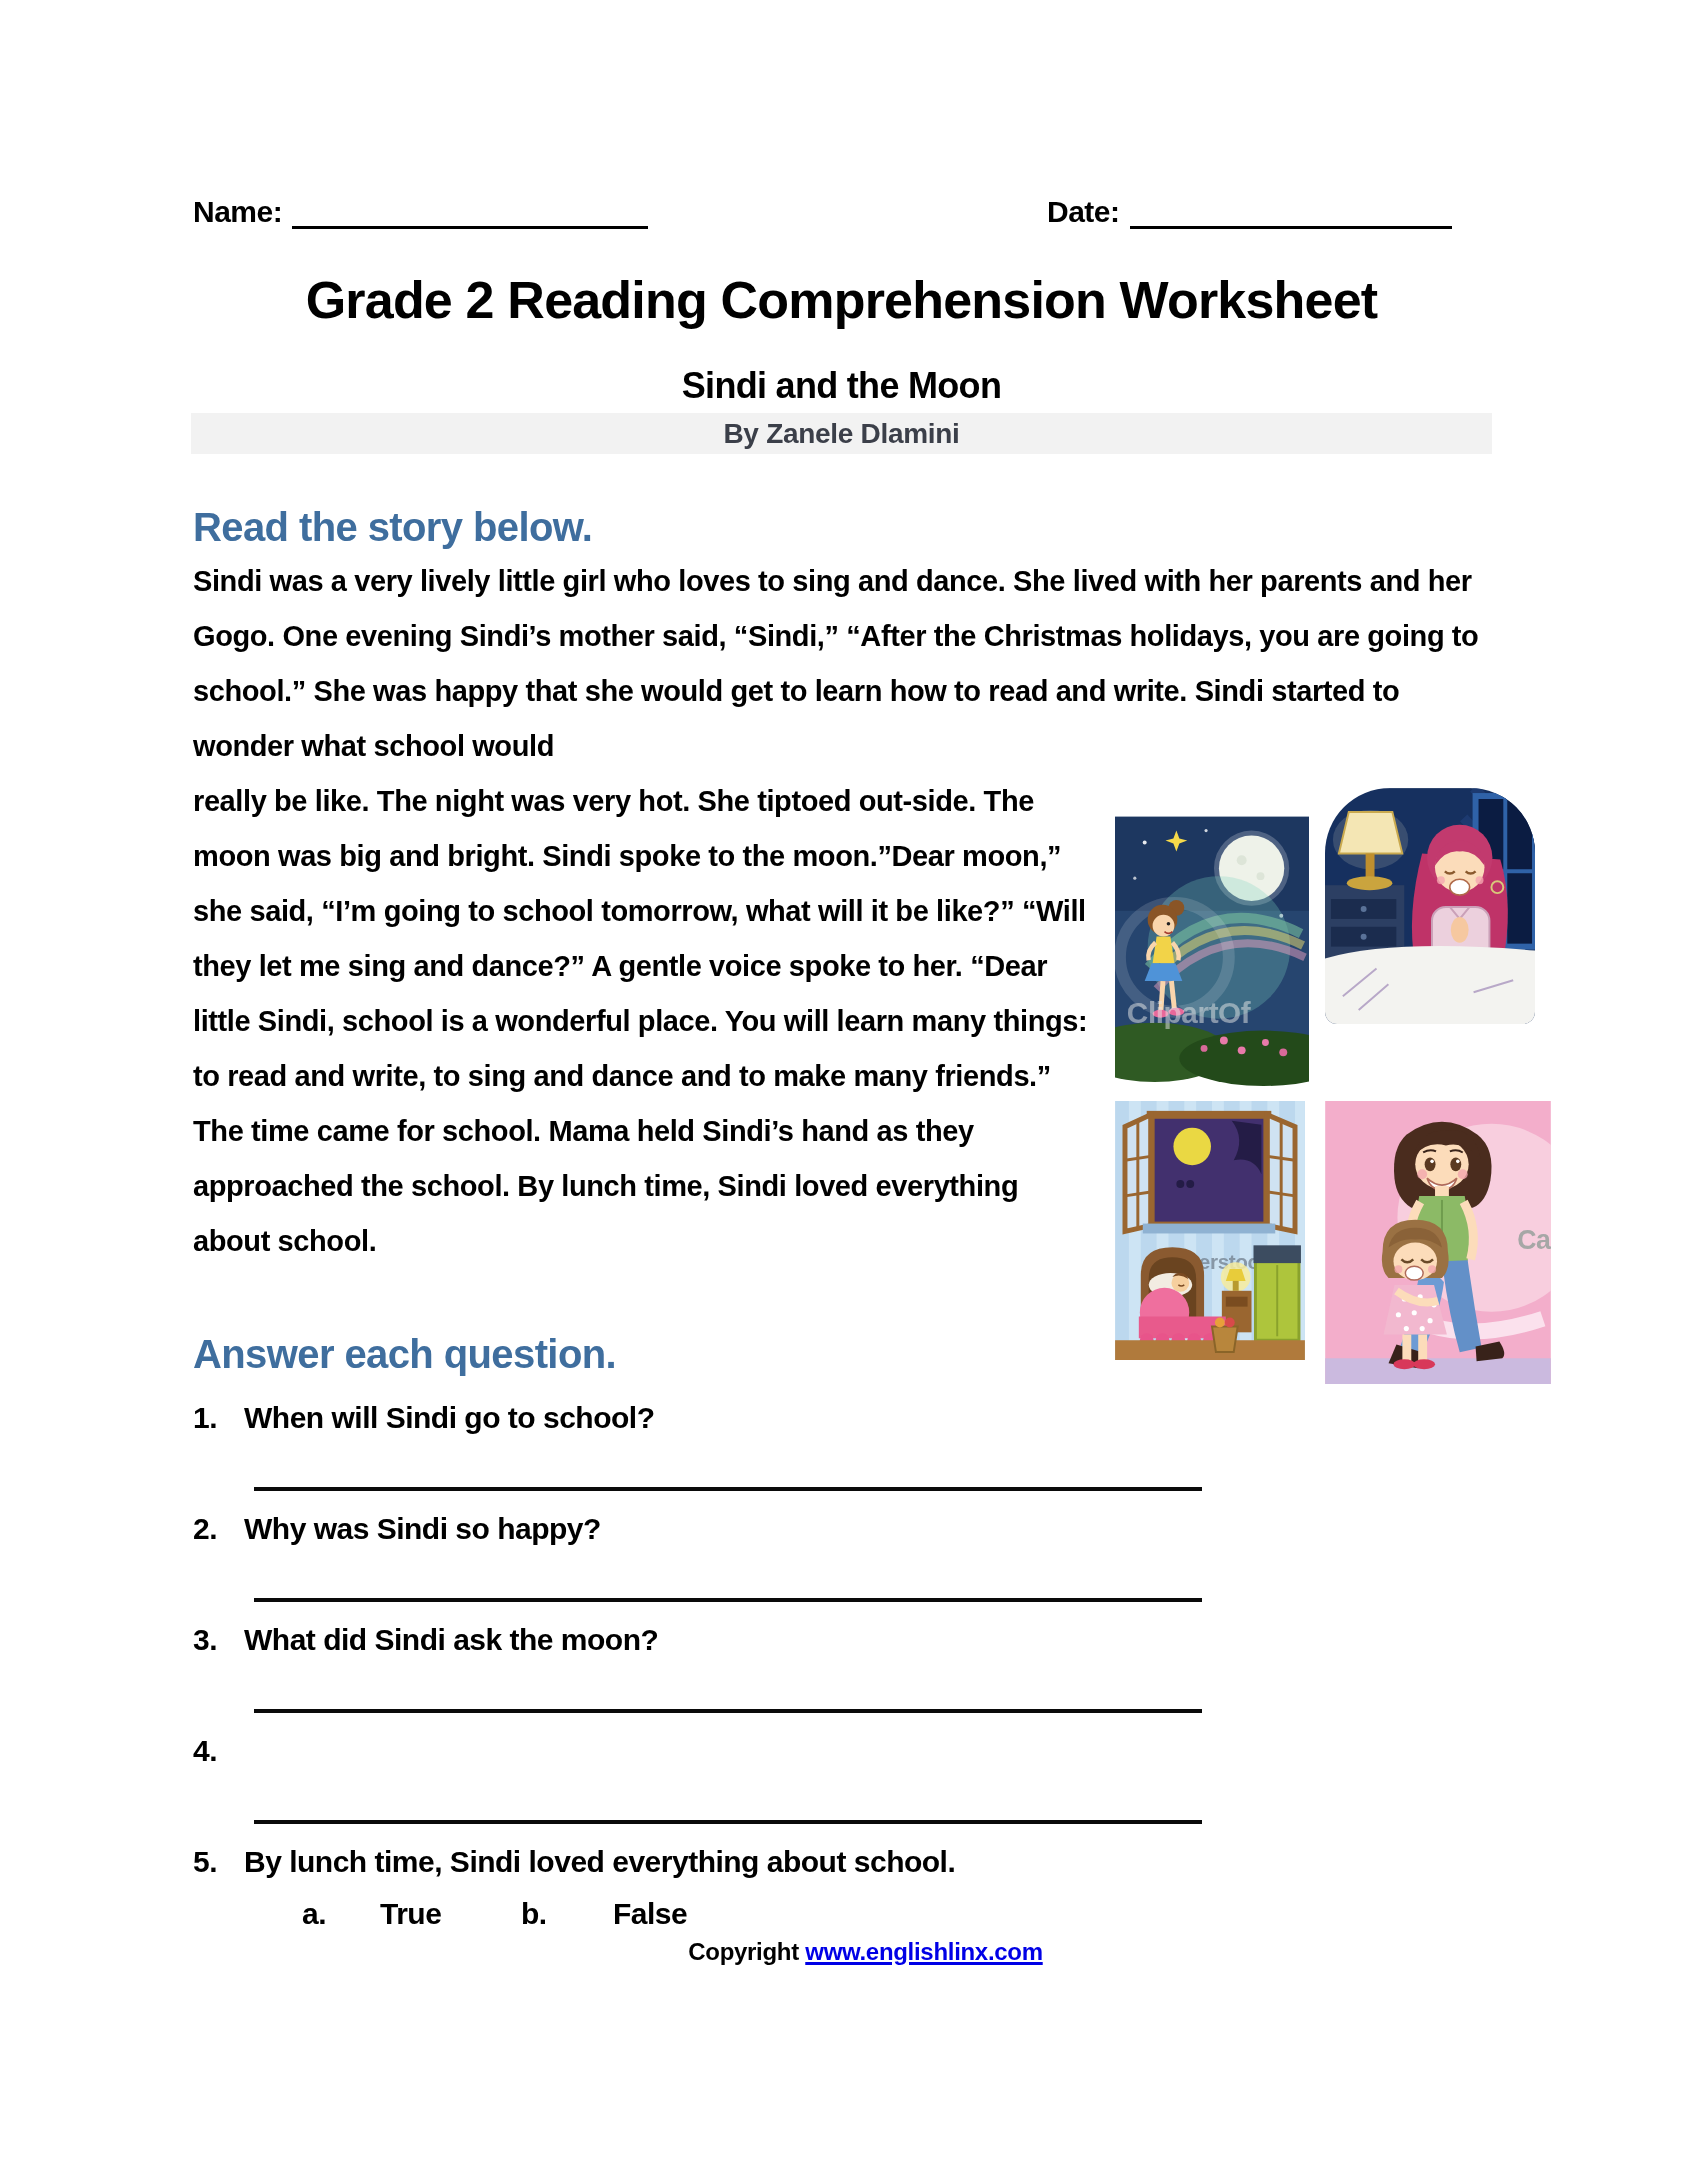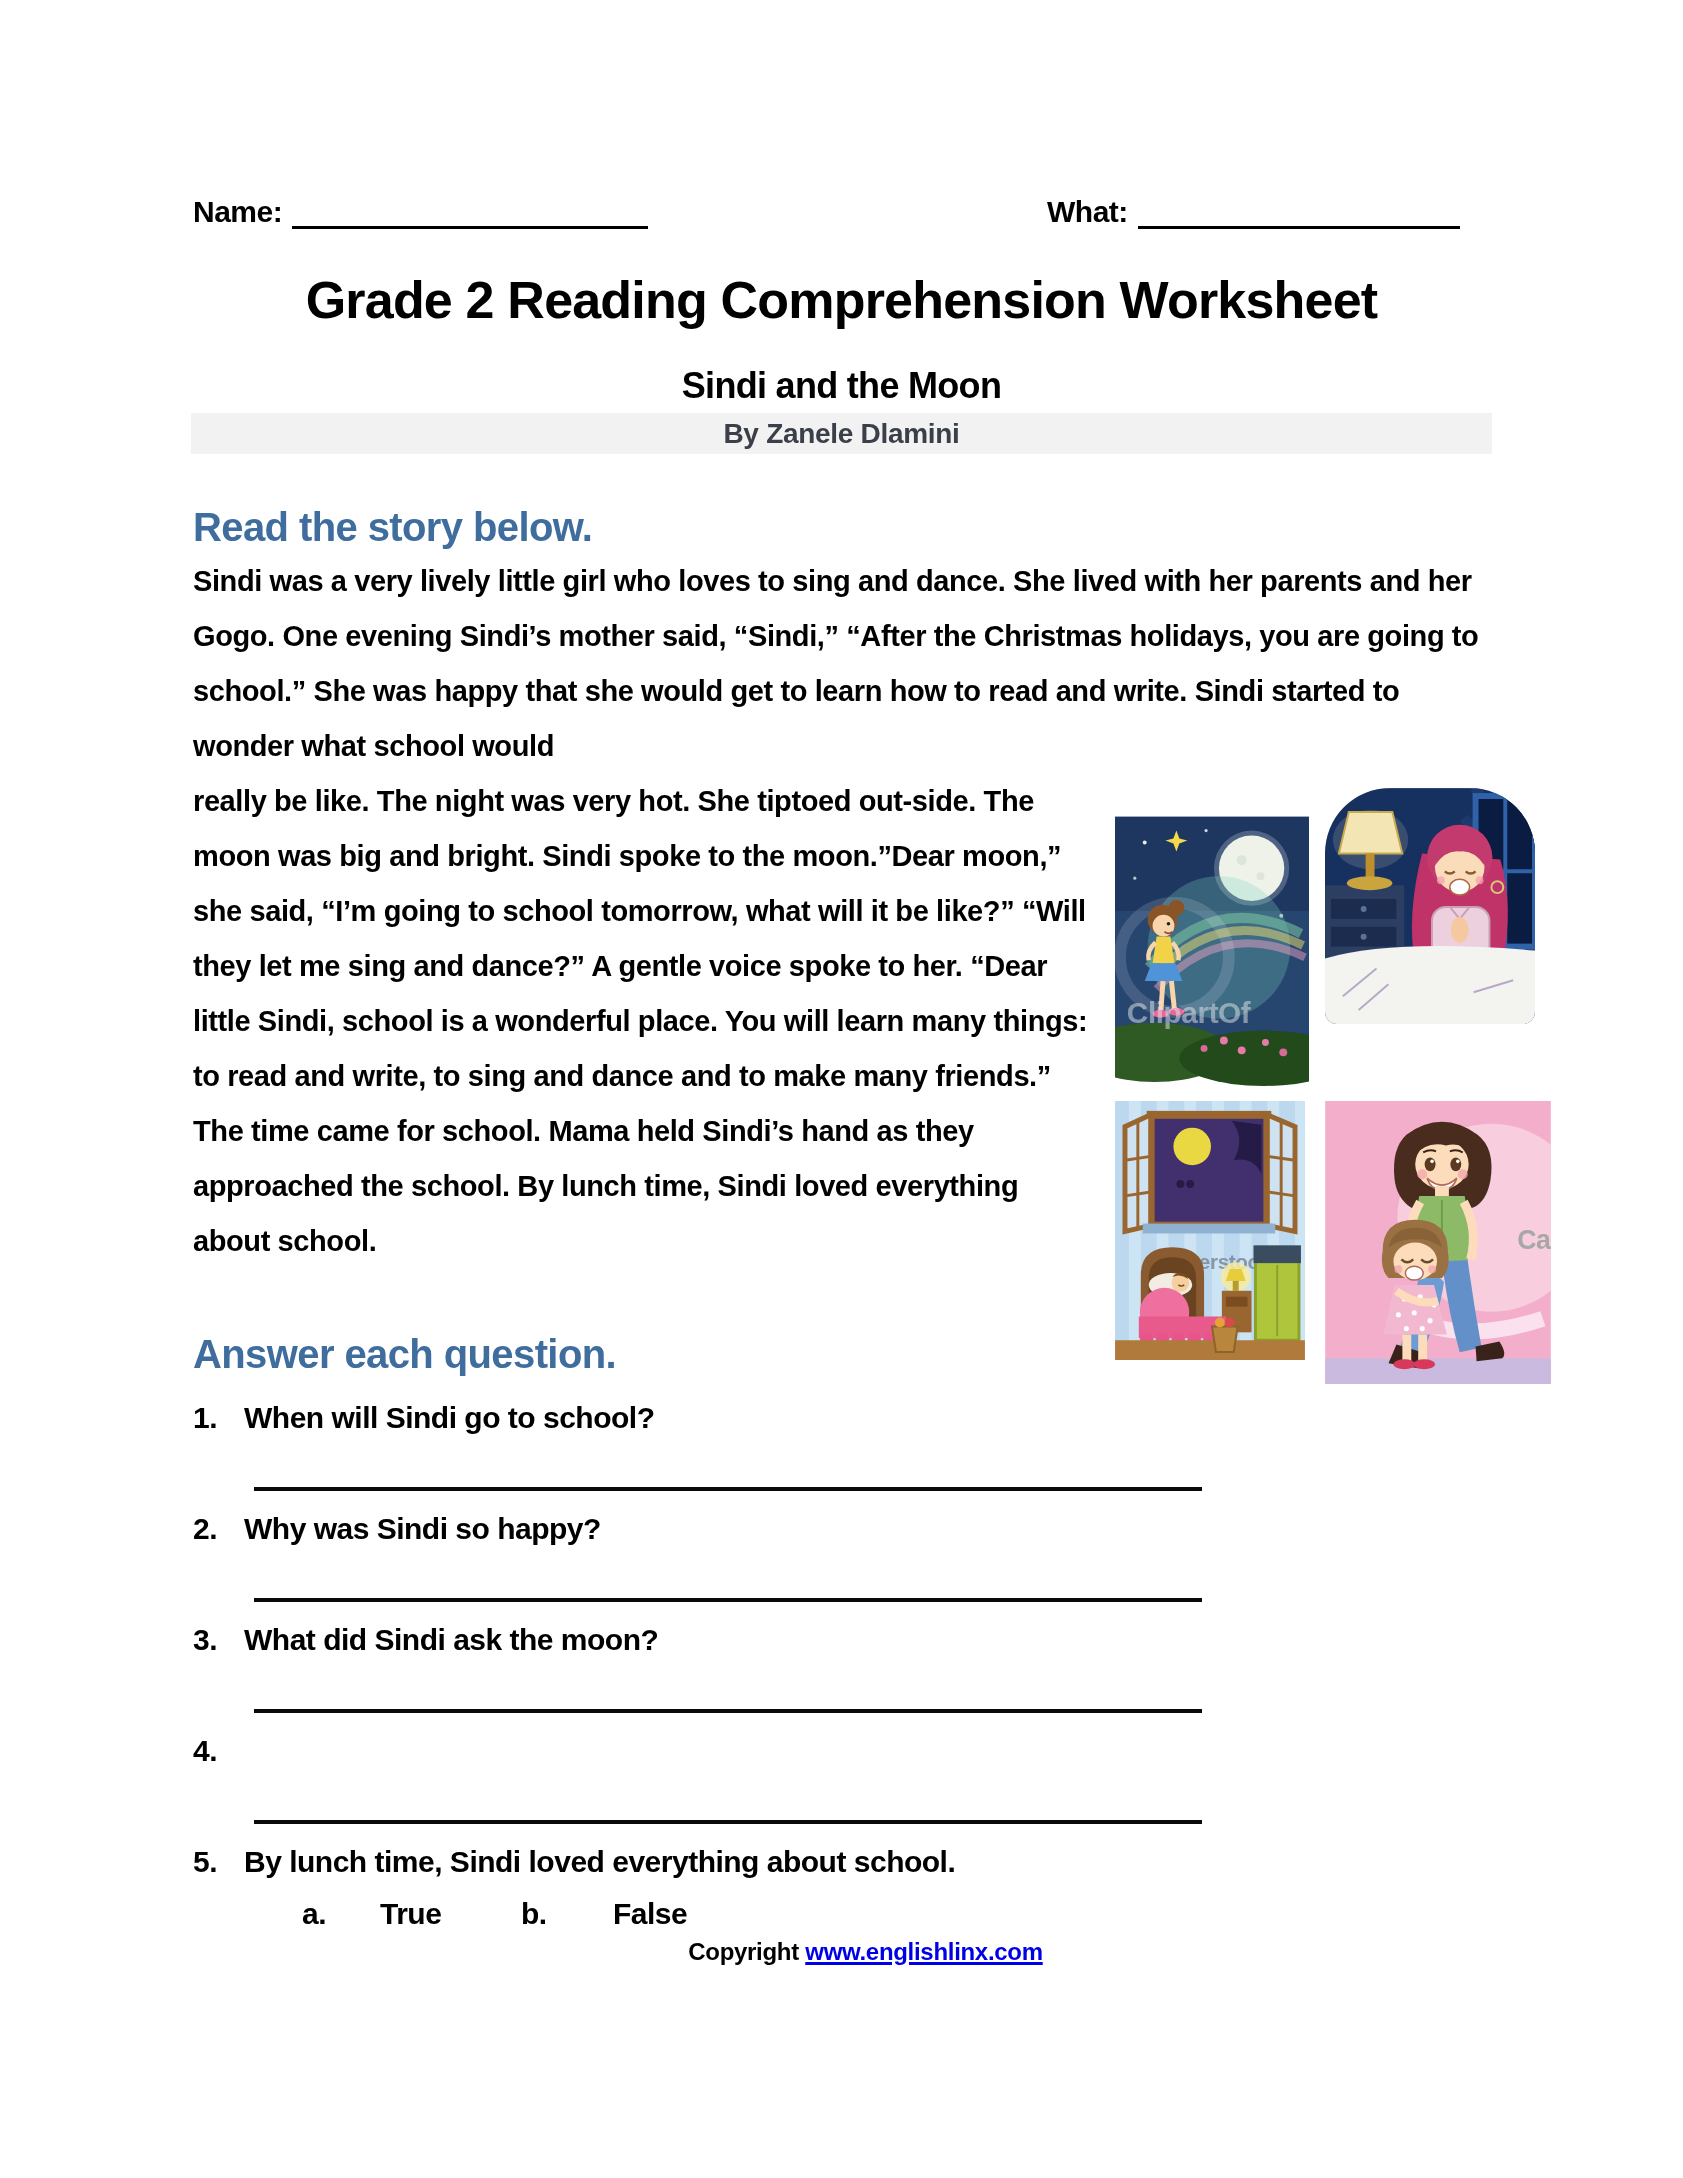--- a/index.html
+++ b/index.html
@@ -59,21 +59,21 @@
   svg text { font-family:"Liberation Sans", sans-serif; }
 </style>
 </head>
 <body>
 
 <div class="abs field-group" style="top:195px; left:193px;">
   <span class="field-label">Name:</span>
   <span class="blank-line name-line"></span>
 </div>
 <div class="abs field-group" style="top:195px; left:1047px;">
-  <span class="field-label">What:</span>
+  <span class="field-label">Date:</span>
   <span class="blank-line date-line"></span>
 </div>
 
 <div class="abs main-title">Grade 2 Reading Comprehension Worksheet</div>
 <div class="abs story-title">Sindi and the Moon</div>
 <div class="abs byline-bar">By Zanele Dlamini</div>
 
 <div class="abs section-heading read-heading">Read the story below.</div>
 
 <div class="abs story">

